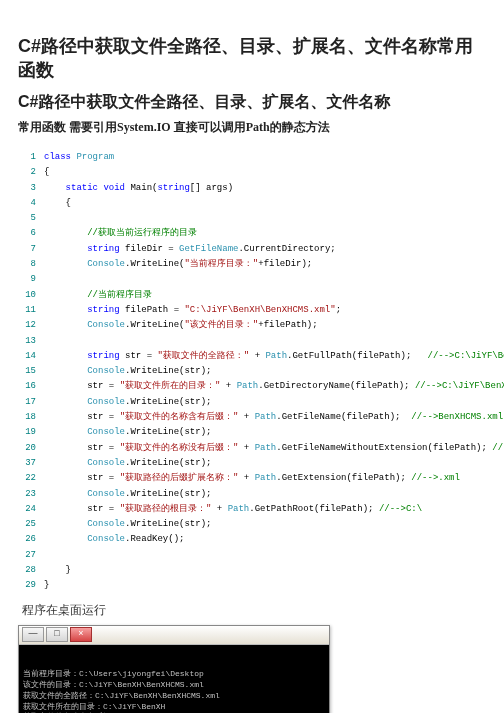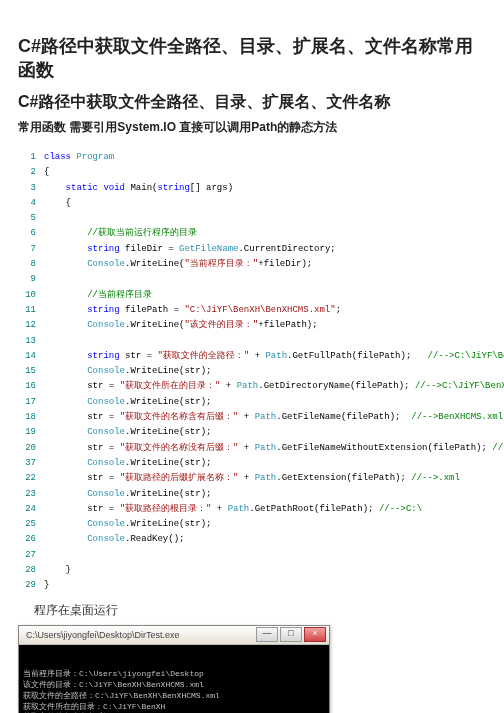--- a/index.html
+++ b/index.html
@@ -22,38 +22,39 @@
     font-size: 16px;
     font-weight: bold;
     color: #222;
     margin: 0 0 6px 0;
   }
   .desc {
     font-size: 12px;
     font-weight: bold;
     color: #222;
     margin: 4px 0 14px 0;
+    font-family: Liberation Serif, serif;
   }
   .code-block {
     font-family: Consolas, "Courier New", monospace;
     font-size: 9px;
     line-height: 1.7;
     white-space: pre;
     margin-bottom: 8px;
   }
   .ln { display: inline-block; width: 18px; text-align: right; color: #008080; margin-right: 8px;}
   .kw { color: #0000ff; }
   .ty { color: #2b91af; }
   .str { color: #a31515; }
   .cm { color: #008000; }
   .plain { color: #000; margin-top: 48px; }
   .section-label {
     font-size: 12px;
     color: #333;
-    margin: 6px 16px;
+    margin: 6px 4px;
   }
   .console-window {
     width: 310px;
     background: #ece9d8;
     border: 1px solid #888;
     box-shadow: 1px 1px 3px rgba(0,0,0,0.25);
     margin-top: 2px;
     margin-bottom: 10px;
   }
   .console-titlebar {
@@ -122,21 +123,20 @@
 <span class="ln">25</span><span class="plain">        <span class="ty">Console</span>.WriteLine(str);</span>
 <span class="ln">26</span><span class="plain">        <span class="ty">Console</span>.ReadKey();</span>
 <span class="ln">27</span><span class="plain"></span>
 <span class="ln">28</span><span class="plain">    }</span>
 <span class="ln">29</span><span class="plain">}</span></div>
 
 <div class="section-label">程序在桌面运行</div>
 
 <div class="console-window">
   <div class="console-titlebar">
-    <span class="title">C:\Users\jiyongfei\Desktop\DirTest.exe</span>
     <span class="win-btns">
       <span class="win-btn">—</span>
       <span class="win-btn">□</span>
       <span class="win-btn close">×</span>
     </span>
   </div>
   <div class="console-body">
     <div id="console-lines">当前程序目录：C:\Users\jiyongfei\Desktop
 该文件的目录：C:\JiYF\BenXH\BenXHCMS.xml
 获取文件的全路径：C:\JiYF\BenXH\BenXHCMS.xml

